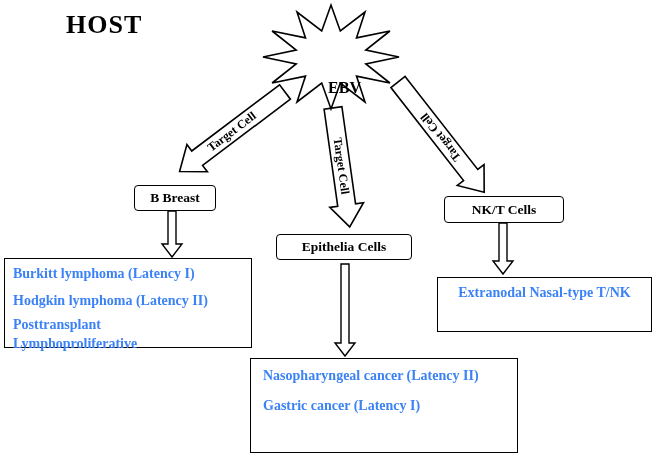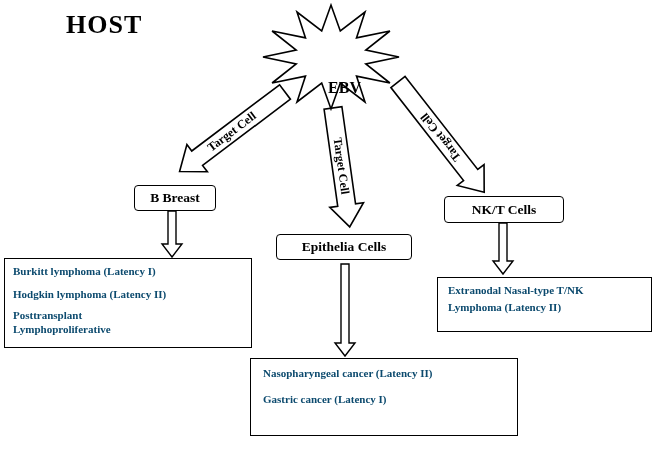--- a/index.html
+++ b/index.html
@@ -19,29 +19,29 @@
   .arrow-label.right  { left:441px; top:137px; transform:translate(-50%,-50%) rotate(-128deg); }
 
   .cell-box { position:absolute; border:1.6px solid #000; border-radius:4px; background:#fff;
               display:flex; align-items:center; justify-content:center;
               font-weight:bold; font-size:13.5px; color:#000; }
   .cell-box.b-cells   { left:134px; top:185px; width:82px;  height:26px; }
   .cell-box.epithelia { left:276px; top:234px; width:136px; height:26px; }
   .cell-box.nkt       { left:444px; top:196px; width:120px; height:27px; }
 
   .disease-box { position:absolute; border:1.5px solid #000; background:#fff;
-                 font-weight:bold; font-size:11px; color:#0c4a6e; line-height:1.25; }
+                 font-weight:bold; font-size:14px; color:#3b82f6; line-height:1.25; }
   .disease-box.b-cells   { left:4px;   top:258px; width:248px; height:90px; padding:6px 8px; }
   .disease-box.b-cells   .line:nth-child(1){ margin-bottom:9px; }
   .disease-box.b-cells   .line:nth-child(2){ margin-bottom:7px; }
   .disease-box.b-cells   .line:nth-child(3){ margin-bottom:1px; }
-  .disease-box.epithelia { left:250px; top:358px; width:268px; height:78px; padding:8px 12px; }
+  .disease-box.epithelia { left:250px; top:358px; width:268px; height:95px; padding:8px 12px; }
   .disease-box.epithelia .line{ margin-bottom:12px; }
   .disease-box.nkt       { left:437px; top:277px; width:215px; height:55px; padding:6px 10px; }
-  .disease-box.nkt       .line{ margin-bottom:3px; }
+  .disease-box.nkt       .line{ margin-bottom:3px;text-align:center; }
 </style>
 </head>
 <body>
 
 <div class="canvas">
 
   <svg class="svg-layer" width="656" height="468" viewBox="0 0 656 468">
 
     <path d="M0,-9 L110,-9 L110,-17 L132,0 L110,17 L110,9 L0,9 Z" transform="translate(285,92) rotate(143)" fill="#ffffff" stroke="#000000" stroke-width="1.6"></path>
     <path d="M0,-9 L98,-9 L98,-17 L120,0 L98,17 L98,9 L0,9 Z" transform="translate(333,108) rotate(82)" fill="#ffffff" stroke="#000000" stroke-width="1.6"></path>
@@ -79,16 +79,15 @@
     <div class="line">Lymphoproliferative</div>
   </div>
 
   <div class="disease-box epithelia">
     <div class="line">Nasopharyngeal cancer (Latency II)</div>
     <div class="line">Gastric cancer (Latency I)</div>
   </div>
 
   <div class="disease-box nkt">
     <div class="line">Extranodal Nasal-type T/NK</div>
-    <div class="line">Lymphoma (Latency II)</div>
   </div>
 
 </div>
 
 </body></html>

